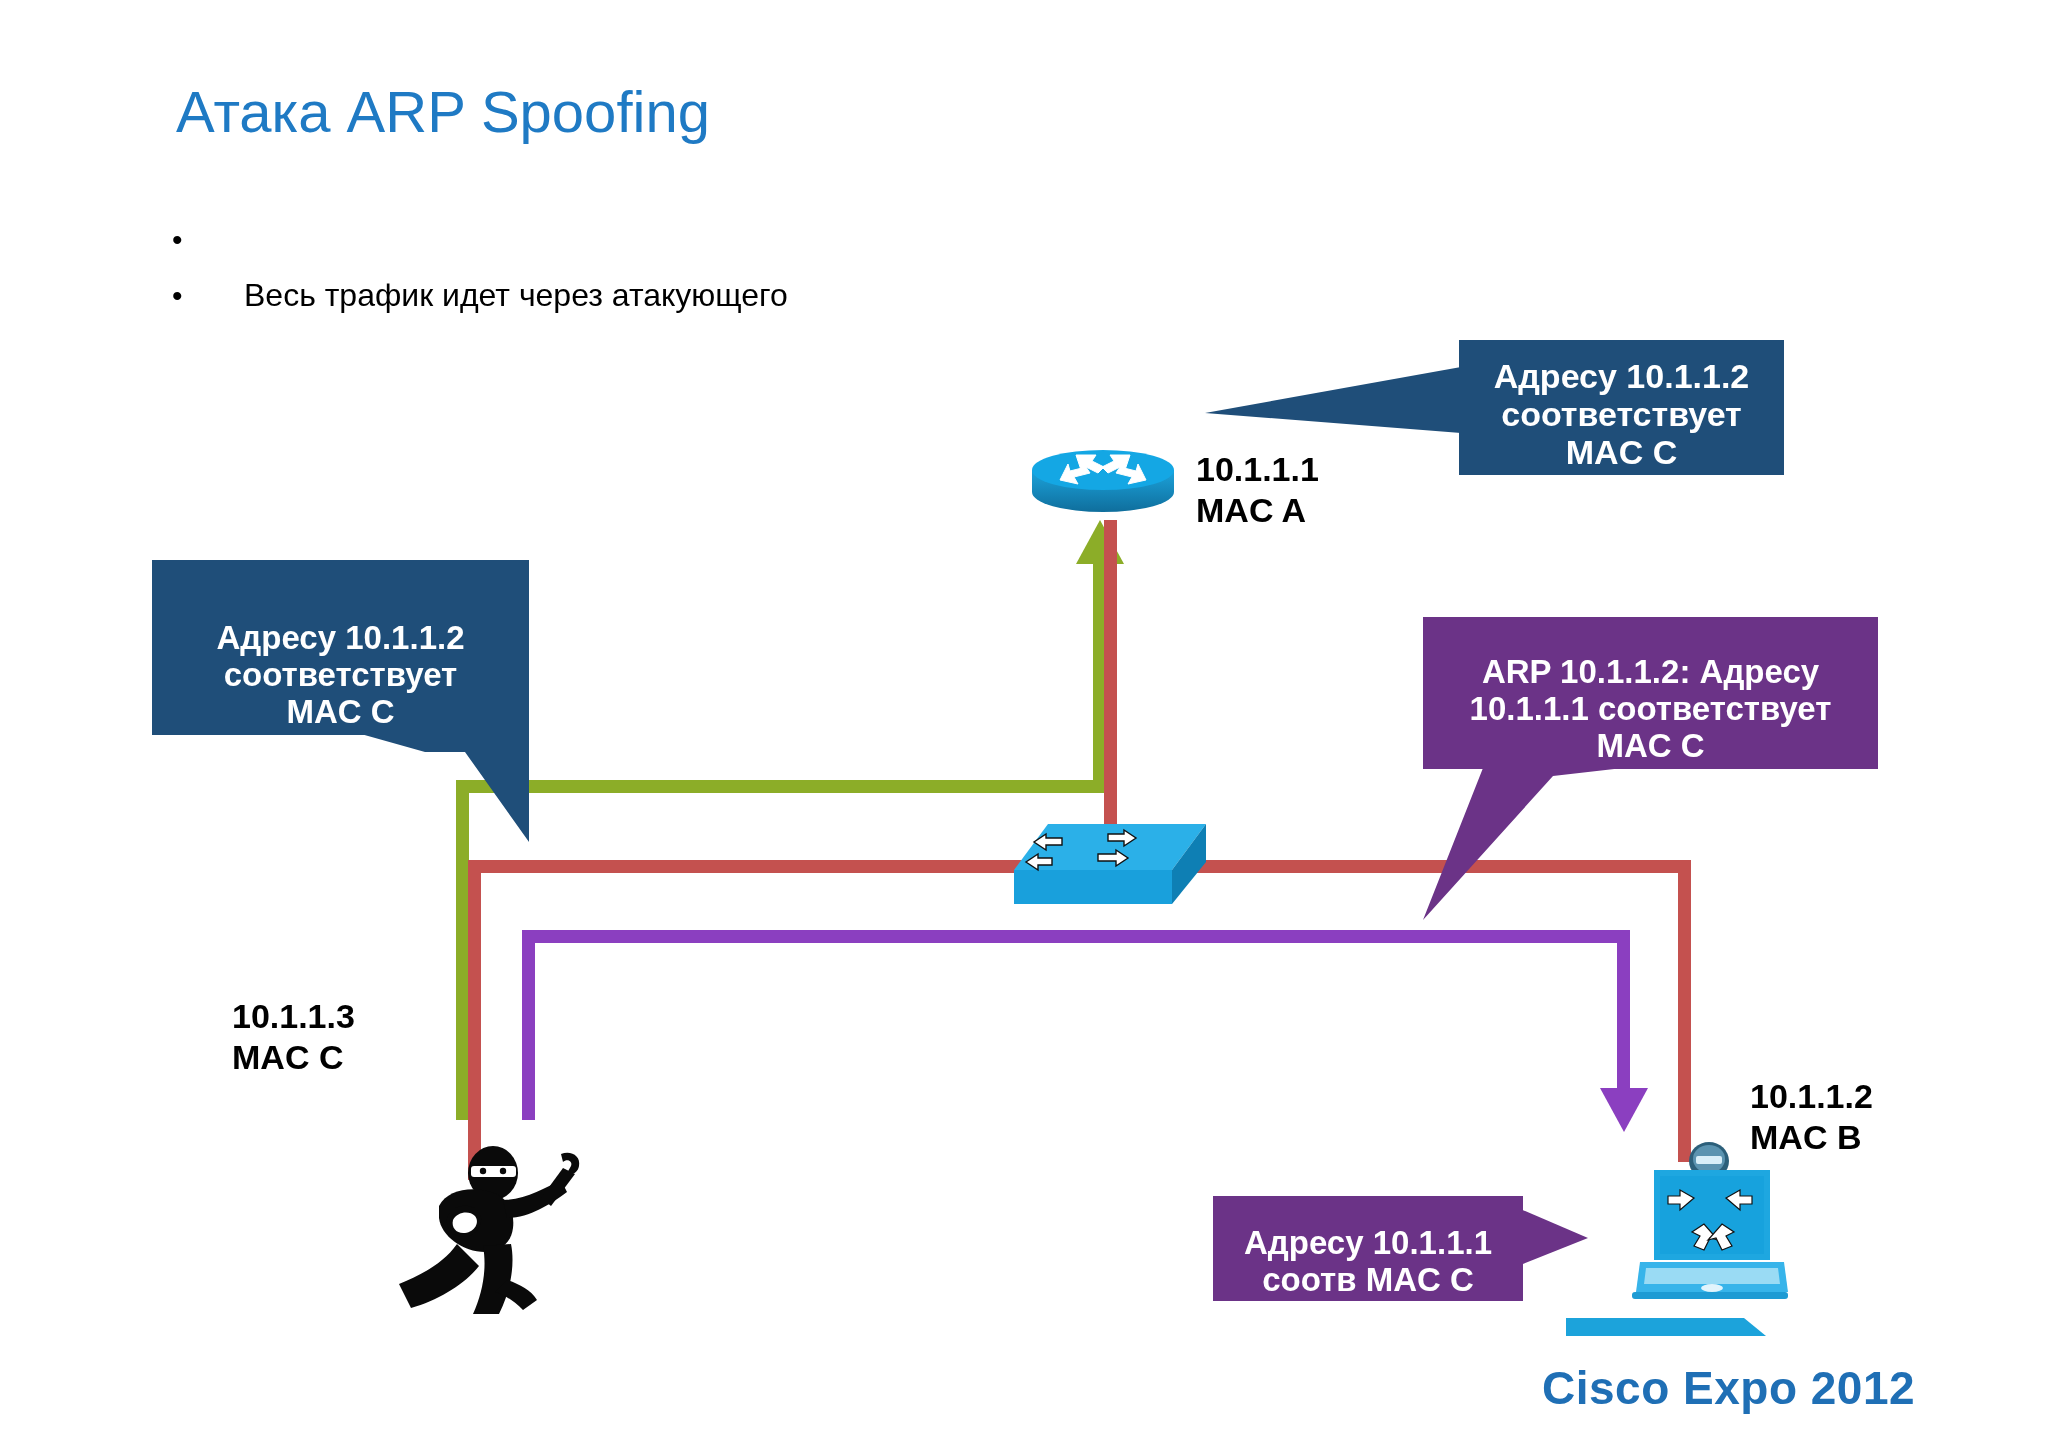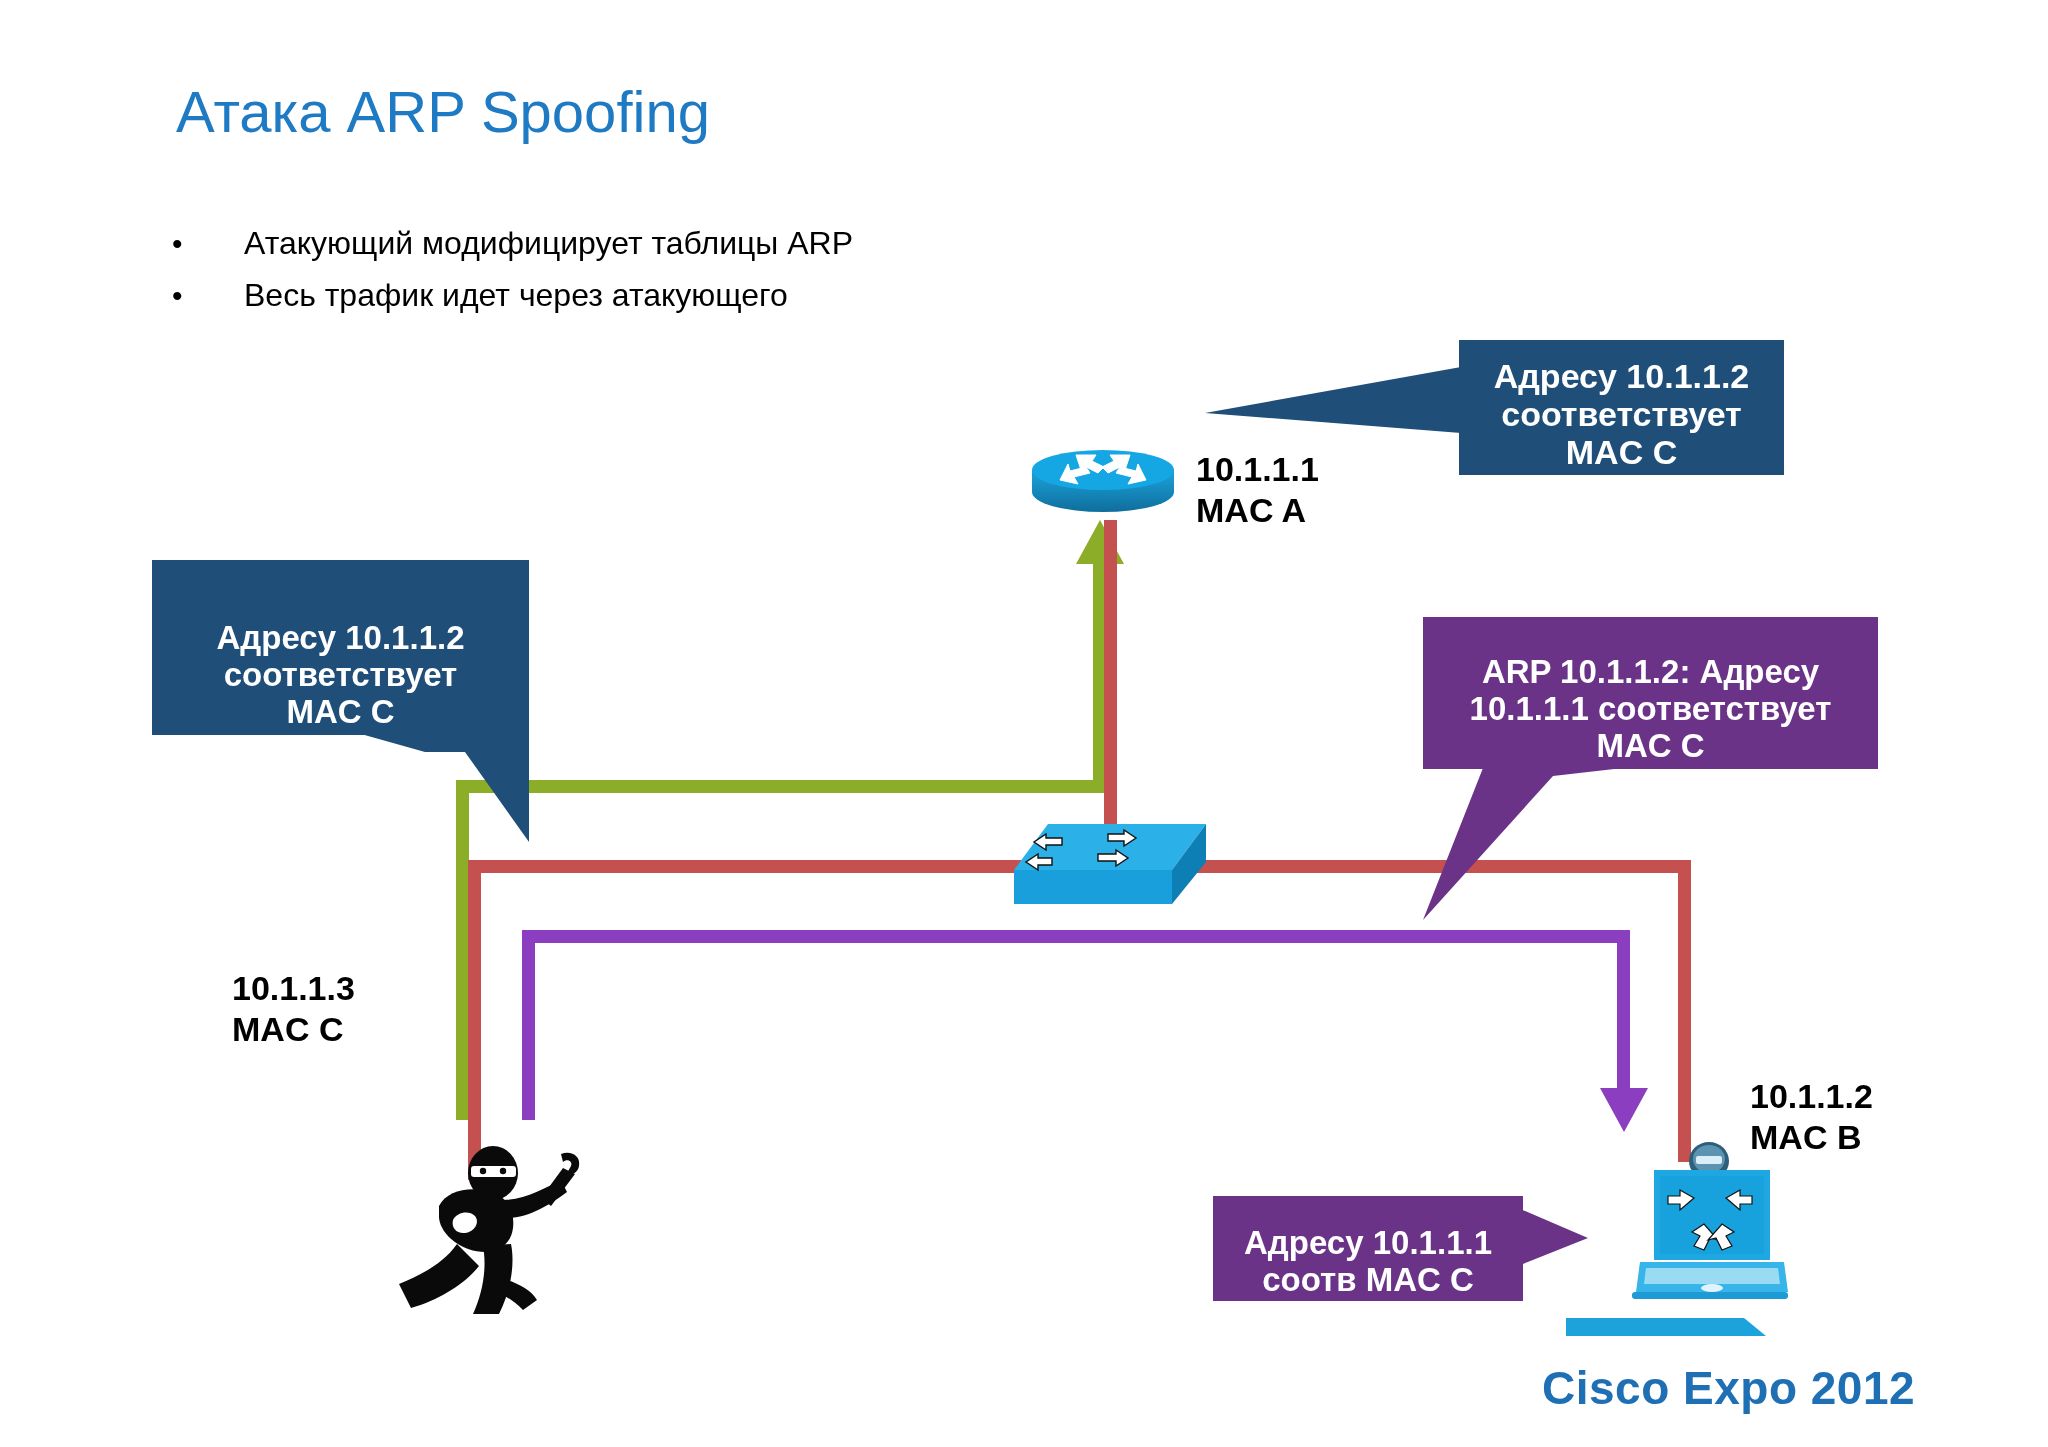--- a/index.html
+++ b/index.html
@@ -121,21 +121,21 @@
   
   .dev-label {
     position: absolute;
     font-size: 34px;
     font-weight: bold;
     color: #000000;
     line-height: 1.2;
     white-space: nowrap;
   }
   #label-router  { left: 1196px; top: 449px; text-align: left; }
-  #label-attacker{ left: 232px;  top: 968px; text-align: left; }
+  #label-attacker{ left: 232px;  top: 996px; text-align: left; }
   #label-victim  { left: 1750px; top: 1076px; text-align: left; }
 
   
   .conn { position: absolute; }
 
   
   .green { background: #8CAD28; }
   
   .red   { background: #C4514F; }
   
@@ -169,21 +169,20 @@
 </head>
 <body>
 
 <div id="slide">
 
   <div id="title">Атака ARP Spoofing</div>
 
   <div class="bullet-row" id="bullet-0">
     <span class="bullet-dot">•</span>
     <span class="bullet-gap"></span>
-    <span>Атакующий модифицирует таблицы ARP</span>
   </div>
   <div class="bullet-row" id="bullet-1">
     <span class="bullet-dot">•</span>
     <span class="bullet-gap"></span>
     <span>Весь трафик идет через атакующего</span>
   </div>
 
   <div class="conn green" style="left:456px; top:780px; width:13px; height:340px;"></div>
   <div class="conn green" style="left:456px; top:780px; width:650px; height:13px;"></div>
   <div class="conn green" style="left:1093px; top:560px; width:13px; height:233px;"></div>

